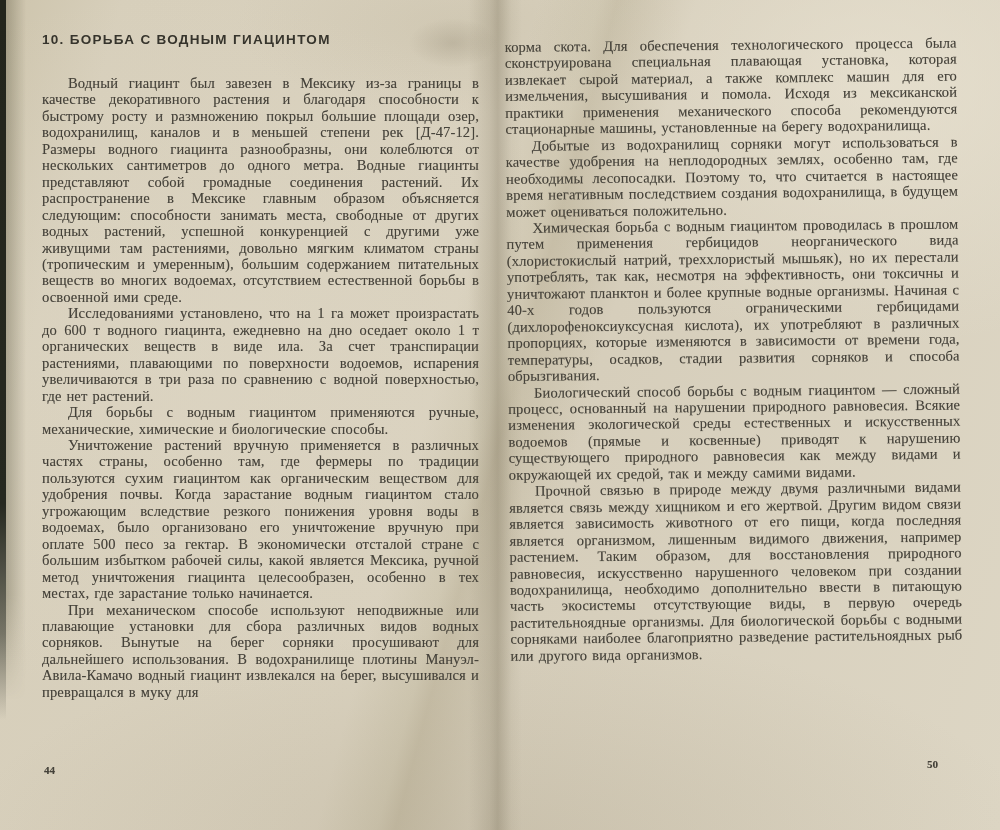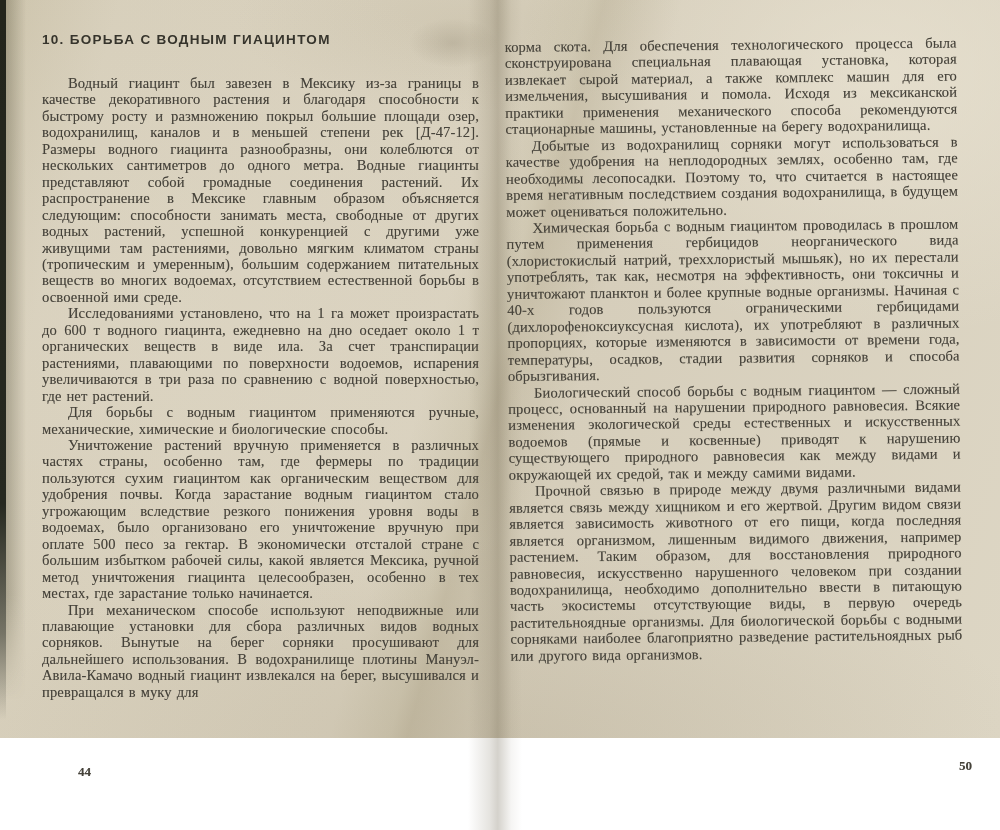--- a/index.html
+++ b/index.html
@@ -3,21 +3,21 @@
 <meta charset="utf-8">
 <style>
   html, body {
     margin: 0; padding: 0;
     width: 1000px; height: 830px;
     overflow: hidden;
     font-family: "Liberation Serif", "DejaVu Serif", serif;
   }
   .scan {
     position: absolute; inset: 0;
-    width: 1000px; height: 738px;
+    width: 1000px; height: 830px;
     background-color: var(--paper, #d8d0bc);
     background-image:
       radial-gradient(ellipse 520px 380px at 88% 10%, rgba(238,232,216,0.55), transparent 70%),
       radial-gradient(ellipse 600px 500px at 18% 42%, rgba(226,219,202,0.35), transparent 72%),
       radial-gradient(ellipse 750px 300px at 50% 102%, rgba(148,136,108,0.20), transparent 72%),
       radial-gradient(ellipse 300px 120px at 46% 3%, rgba(170,160,132,0.18), transparent 75%),
       linear-gradient(105deg, #cdc4ac 0%, #d7cfbb 10%, #d9d1be 44%, #cfc7b1 49%, #c6bda6 50.5%, #d6cebb 57%, #ddd6c4 100%);
   }
   .edge-strip {
     position: absolute; left: 0; top: 0; width: 6px; height: 720px;
@@ -55,24 +55,23 @@
     text-align: justify;
     letter-spacing: 0.15px;
     word-spacing: 1.2px;
     text-shadow: 0.2px 0.2px 0 rgba(62,58,48,0.35);
     hyphens: auto;
   }
   .body-text p.indent { text-indent: 26px; }
   .pagenum {
     position: absolute;
     font-weight: 700;
-    font-size: 13px;
+    font-size: 11px;
     color: var(--ink, #45423a);
     text-shadow: 0.2px 0.2px 0 rgba(62,58,48,0.35);
-    margin-left: 34px;
   }
   .pagenum-left  { left: 44px;  top: 764px; }
   .pagenum-right { left: 880px; top: 758px; width: 58px; text-align: right; }
 </style>
 </head>
 <body>
 
 <div class="scan">
 
   <div class="smudge-a"></div>

